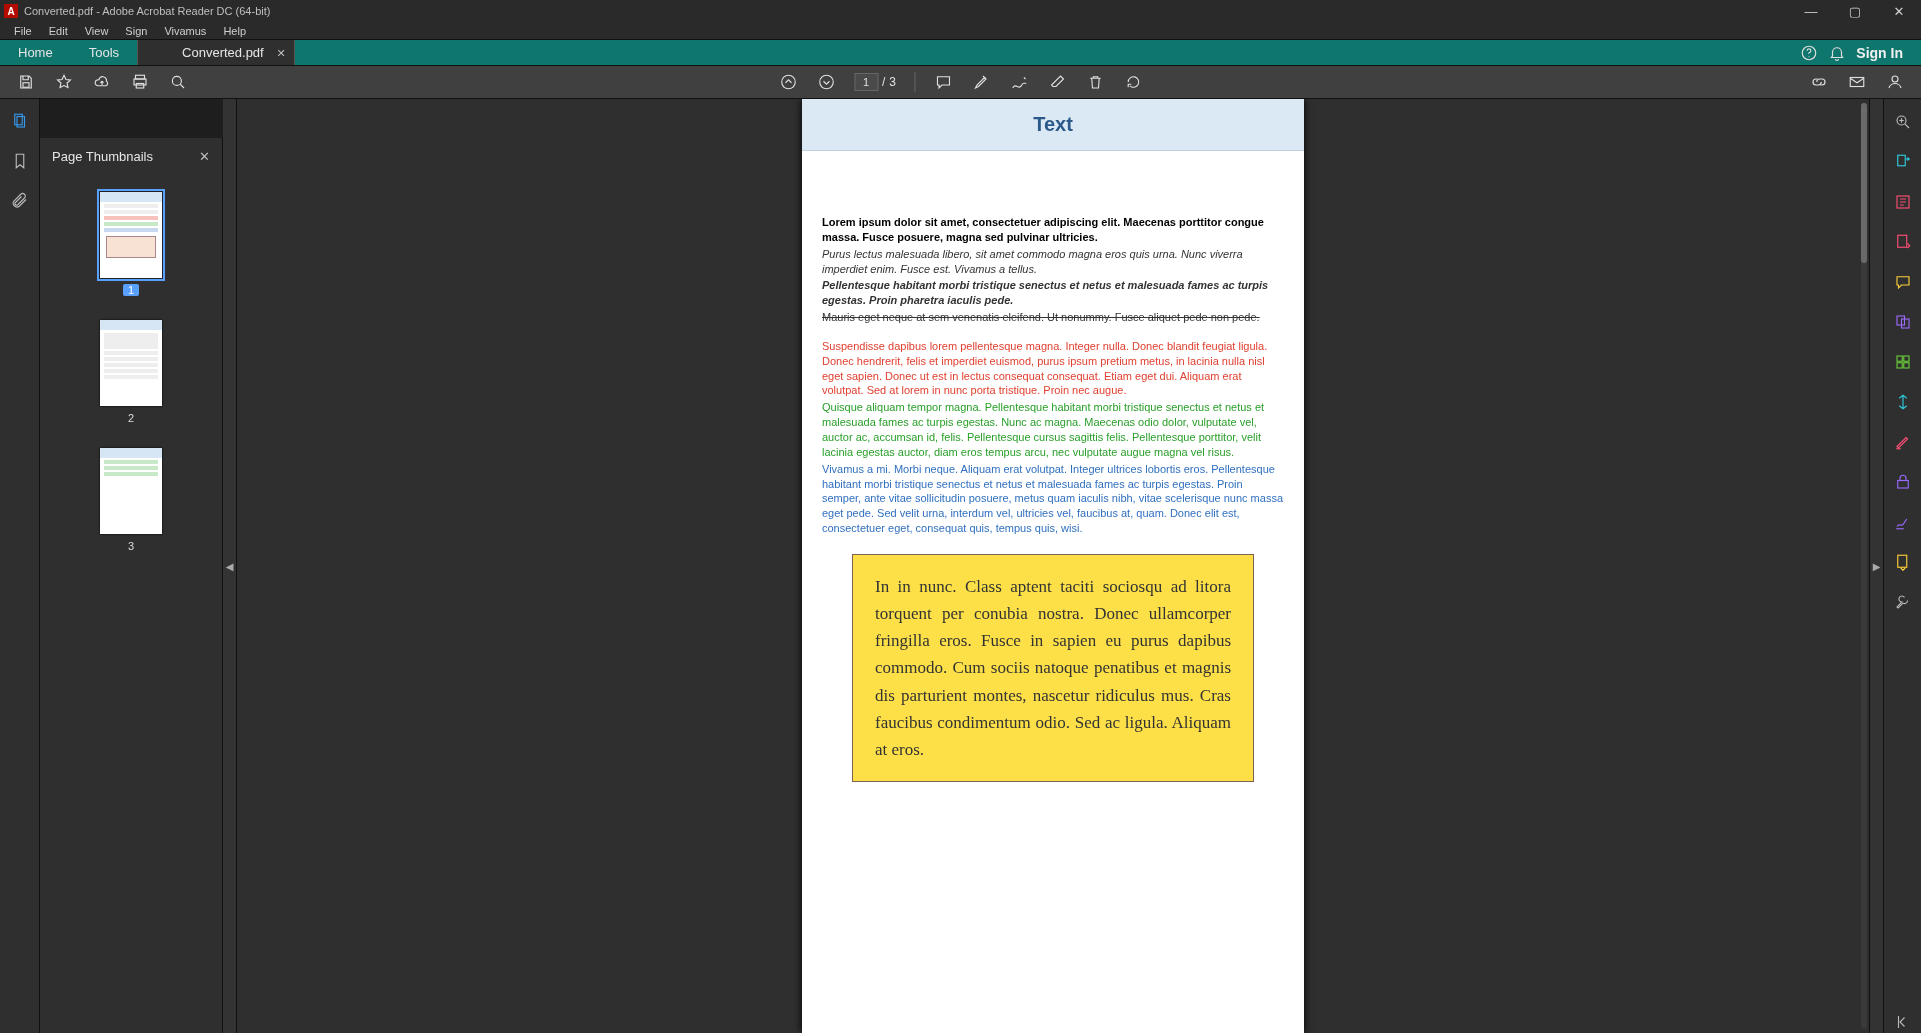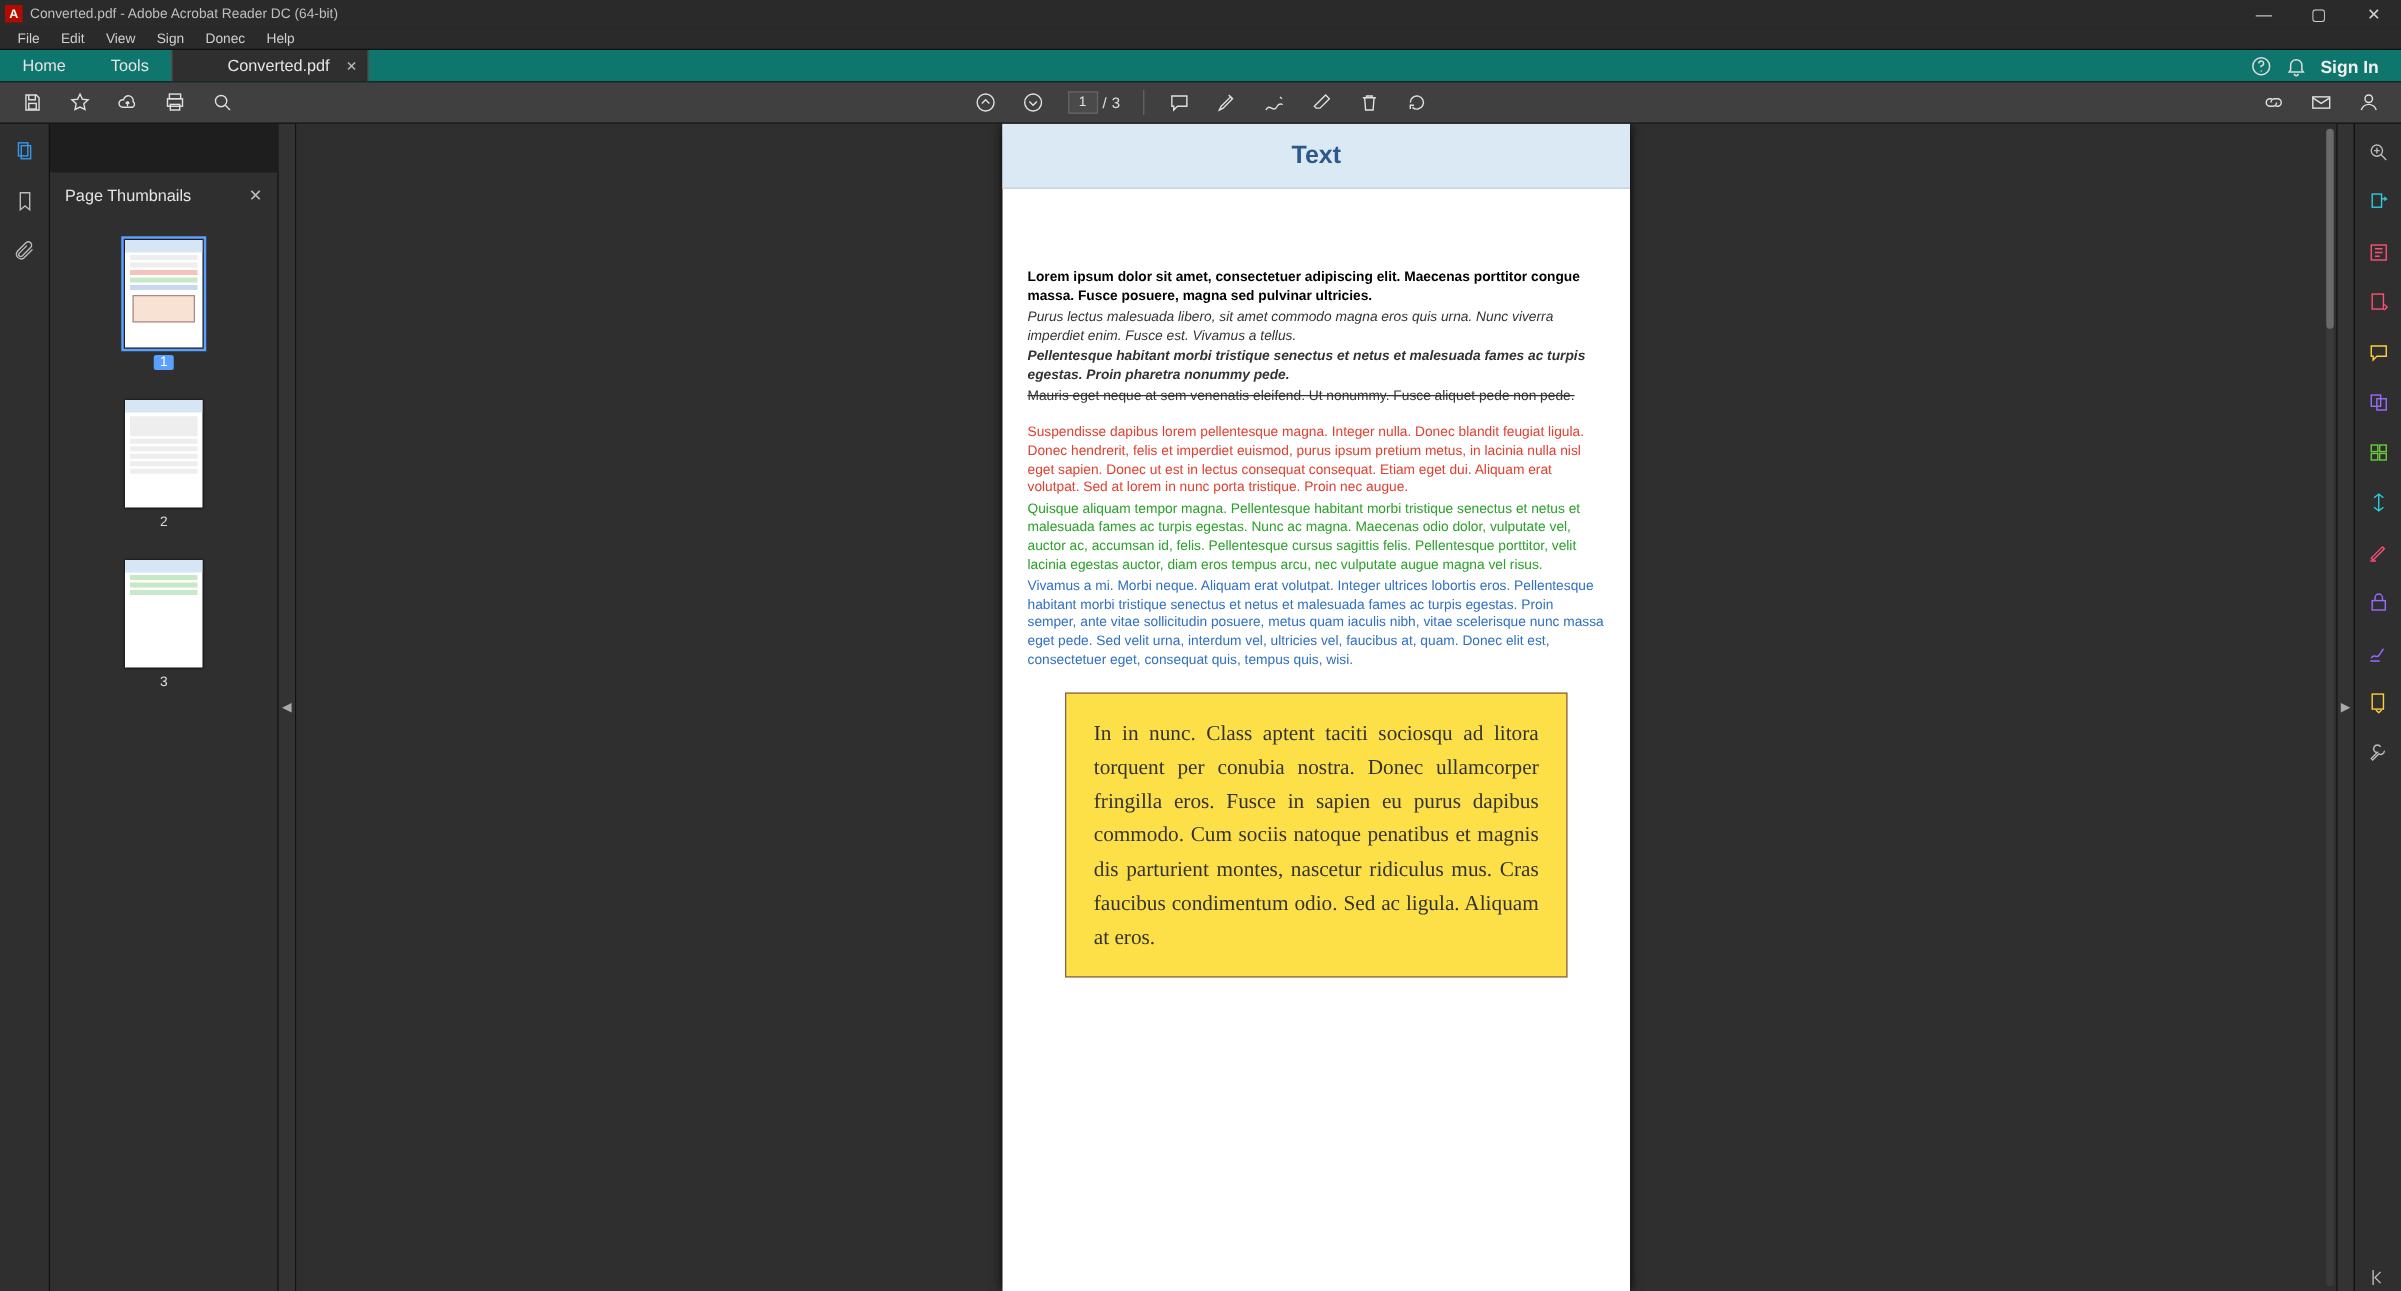--- a/index.html
+++ b/index.html
@@ -233,21 +233,21 @@
     <div class="win-btn">▢</div>
     <div class="win-btn">✕</div>
   </div>
 </div>
 
 <div class="menubar">
   <div class="mitem">File</div>
   <div class="mitem">Edit</div>
   <div class="mitem">View</div>
   <div class="mitem">Sign</div>
-  <div class="mitem">Donec</div>
+  <div class="mitem">Vivamus</div>
   <div class="mitem">Help</div>
 </div>
 
 <div class="tabstrip">
   <div class="tab">Home</div>
   <div class="tab">Tools</div>
   <div class="tab docTab">
     <span>Converted.pdf</span>
     <span class="xclose">✕</span>
   </div>
@@ -444,21 +444,21 @@
   </div>
 
   <div class="collapse-handle">◀</div>
 
   <div class="viewer">
     <div class="pagepaper">
       <div class="doc-hdr">Text</div>
       <div class="doc-body">
         <div class="para bold">Lorem ipsum dolor sit amet, consectetuer adipiscing elit. Maecenas porttitor congue massa. Fusce posuere, magna sed pulvinar ultricies.</div>
         <div class="para italic">Purus lectus malesuada libero, sit amet commodo magna eros quis urna. Nunc viverra imperdiet enim. Fusce est. Vivamus a tellus.</div>
-        <div class="para bolditalic">Pellentesque habitant morbi tristique senectus et netus et malesuada fames ac turpis egestas. Proin pharetra nonummy pede.</div>
+        <div class="para bolditalic">Pellentesque habitant morbi tristique senectus et netus et malesuada fames ac turpis egestas. Proin pharetra iaculis pede.</div>
         <div class="para strike">Mauris eget neque at sem venenatis eleifend. Ut nonummy. Fusce aliquet pede non pede.</div>
 
         <div class="para redp">Suspendisse dapibus lorem pellentesque magna. Integer nulla. Donec blandit feugiat ligula. Donec hendrerit, felis et imperdiet euismod, purus ipsum pretium metus, in lacinia nulla nisl eget sapien. Donec ut est in lectus consequat consequat. Etiam eget dui. Aliquam erat volutpat. Sed at lorem in nunc porta tristique. Proin nec augue.</div>
         <div class="para greenp">Quisque aliquam tempor magna. Pellentesque habitant morbi tristique senectus et netus et malesuada fames ac turpis egestas. Nunc ac magna. Maecenas odio dolor, vulputate vel, auctor ac, accumsan id, felis. Pellentesque cursus sagittis felis. Pellentesque porttitor, velit lacinia egestas auctor, diam eros tempus arcu, nec vulputate augue magna vel risus.</div>
         <div class="para bluep">Vivamus a mi. Morbi neque. Aliquam erat volutpat. Integer ultrices lobortis eros. Pellentesque habitant morbi tristique senectus et netus et malesuada fames ac turpis egestas. Proin semper, ante vitae sollicitudin posuere, metus quam iaculis nibh, vitae scelerisque nunc massa eget pede. Sed velit urna, interdum vel, ultricies vel, faucibus at, quam. Donec elit est, consectetuer eget, consequat quis, tempus quis, wisi.</div>
 
         <div class="scriptbox">In in nunc. Class aptent taciti sociosqu ad litora torquent per conubia nostra. Donec ullamcorper fringilla eros. Fusce in sapien eu purus dapibus commodo. Cum sociis natoque penatibus et magnis dis parturient montes, nascetur ridiculus mus. Cras faucibus condimentum odio. Sed ac ligula. Aliquam at eros.</div>
       </div>
     </div>
     <div class="vscroll">

